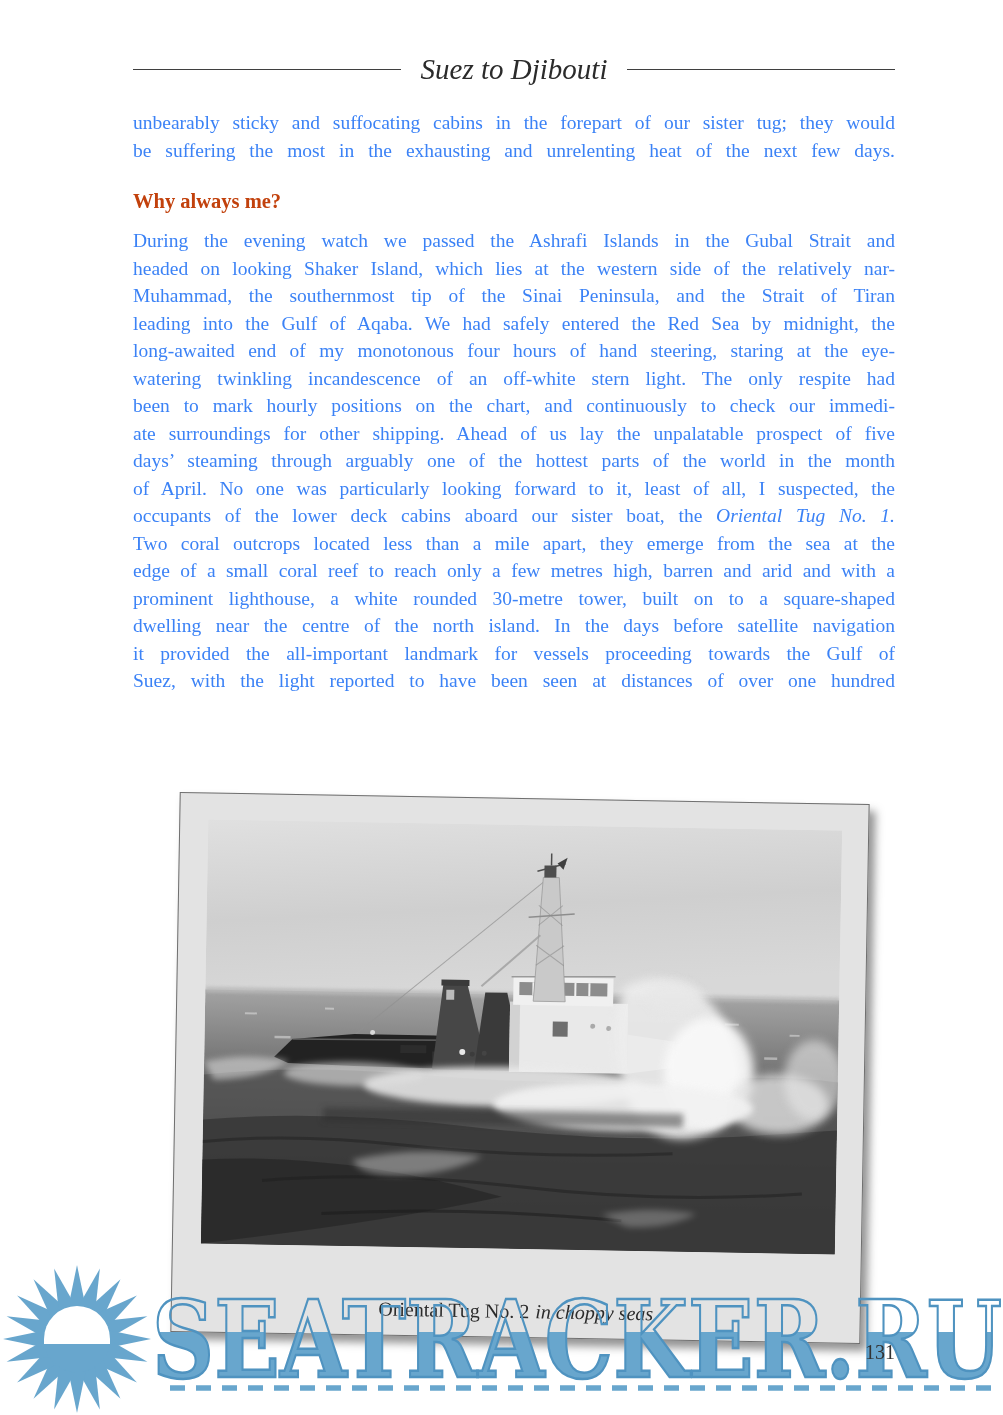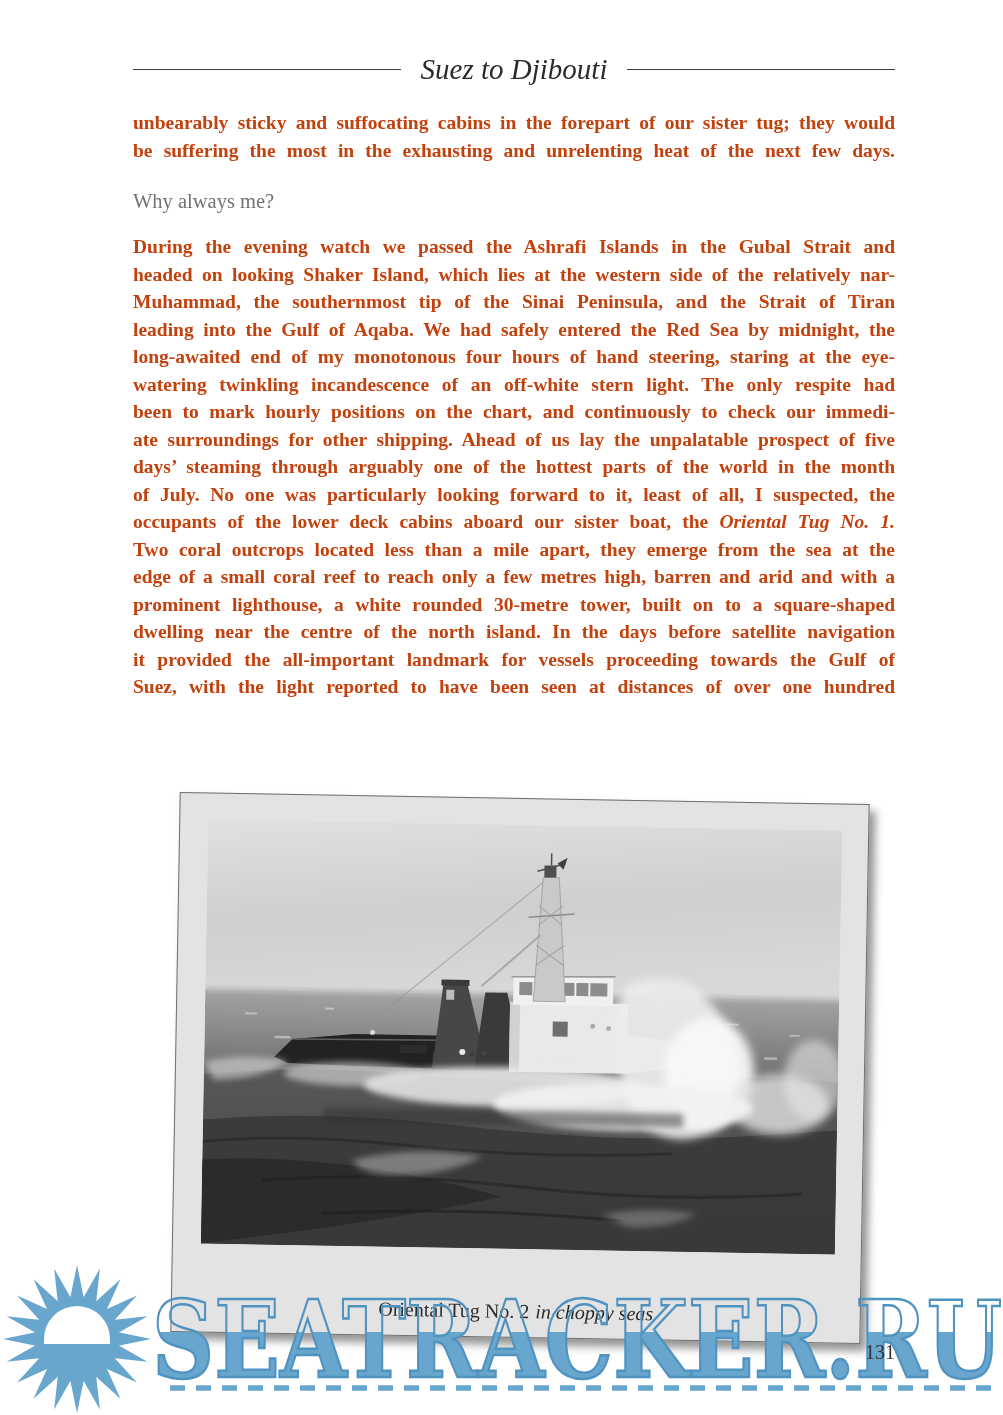--- a/index.html
+++ b/index.html
@@ -6,26 +6,26 @@
   .page{position:relative;width:1003px;height:1415px;background:#ffffff;overflow:hidden;
         font-family:"Liberation Serif",serif;color:#222222;}
   .content{position:absolute;left:133px;top:0;width:762px;}
 
   
   .runhead{display:flex;align-items:center;margin-top:54px;height:30px;}
   .runhead .rule{flex:1;height:0;border-top:1.5px solid #3f3f3f;}
   .runhead .title{padding:0 20px;font-style:italic;font-size:29px;color:#2b2b2b;white-space:nowrap;}
 
   
-  .para{font-size:19.5px;color:#c2410c;font-weight:bold;}
+  .para{font-size:19.5px;color:#3b82f6;}
   .tl{line-height:27.5px;height:27.5px;text-align:justify;text-align-last:justify;overflow:hidden;}
   .tl.ind{padding-left:30px;}
   .p1{margin-top:25px;}
-  .sechead{margin-top:24px;font-weight:normal;font-size:20.5px;line-height:27px;color:#737373;}
-  .p2{margin-top:18px;}
+  .sechead{margin-top:24px;font-weight:bold;font-size:20.5px;line-height:27px;color:#c2410c;}
+  .p2{margin-top:12px;}
   .p3{margin-top:0;}
 
   
   .frame{position:absolute;left:175px;top:798px;width:690px;height:540px;background:#e3e3e3;
          border:1.5px solid #6f6f6f;box-sizing:border-box;transform:rotate(1deg);
          box-shadow:6px 7px 9px rgba(60,60,60,.55);}
   .photo{position:absolute;left:28px;top:26px;width:634px;height:424px;display:block;}
   .caption{position:absolute;left:0;right:0;bottom:14px;text-align:center;font-size:20px;color:#2b2b2b;}
   .caption i{margin-left:6px;}
 
@@ -60,21 +60,21 @@
     <div class="para p2">
         <div class="tl">During the evening watch we passed the Ashrafi Islands in the Gubal Strait and</div>
         <div class="tl">headed on looking Shaker Island, which lies at the western side of the relatively nar-</div>
         <div class="tl">Muhammad, the southernmost tip of the Sinai Peninsula, and the Strait of Tiran</div>
         <div class="tl">leading into the Gulf of Aqaba. We had safely entered the Red Sea by midnight, the</div>
         <div class="tl">long-awaited end of my monotonous four hours of hand steering, staring at the eye-</div>
         <div class="tl">watering twinkling incandescence of an off-white stern light. The only respite had</div>
         <div class="tl">been to mark hourly positions on the chart, and continuously to check our immedi-</div>
         <div class="tl">ate surroundings for other shipping. Ahead of us lay the unpalatable prospect of five</div>
         <div class="tl">days’ steaming through arguably one of the hottest parts of the world in the month</div>
-        <div class="tl">of July. No one was particularly looking forward to it, least of all, I suspected, the</div>
+        <div class="tl">of April. No one was particularly looking forward to it, least of all, I suspected, the</div>
         <div class="tl">occupants of the lower deck cabins aboard our sister boat, the <i>Oriental Tug No. 1.</i></div>
       </div>
 
     <div class="para p3">
         <div class="tl">Two coral outcrops located less than a mile apart, they emerge from the sea at the</div>
         <div class="tl">edge of a small coral reef to reach only a few metres high, barren and arid and with a</div>
         <div class="tl">prominent lighthouse, a white rounded 30-metre tower, built on to a square-shaped</div>
         <div class="tl">dwelling near the centre of the north island. In the days before satellite navigation</div>
         <div class="tl">it provided the all-important landmark for vessels proceeding towards the Gulf of</div>
         <div class="tl">Suez, with the light reported to have been seen at distances of over one hundred</div>

